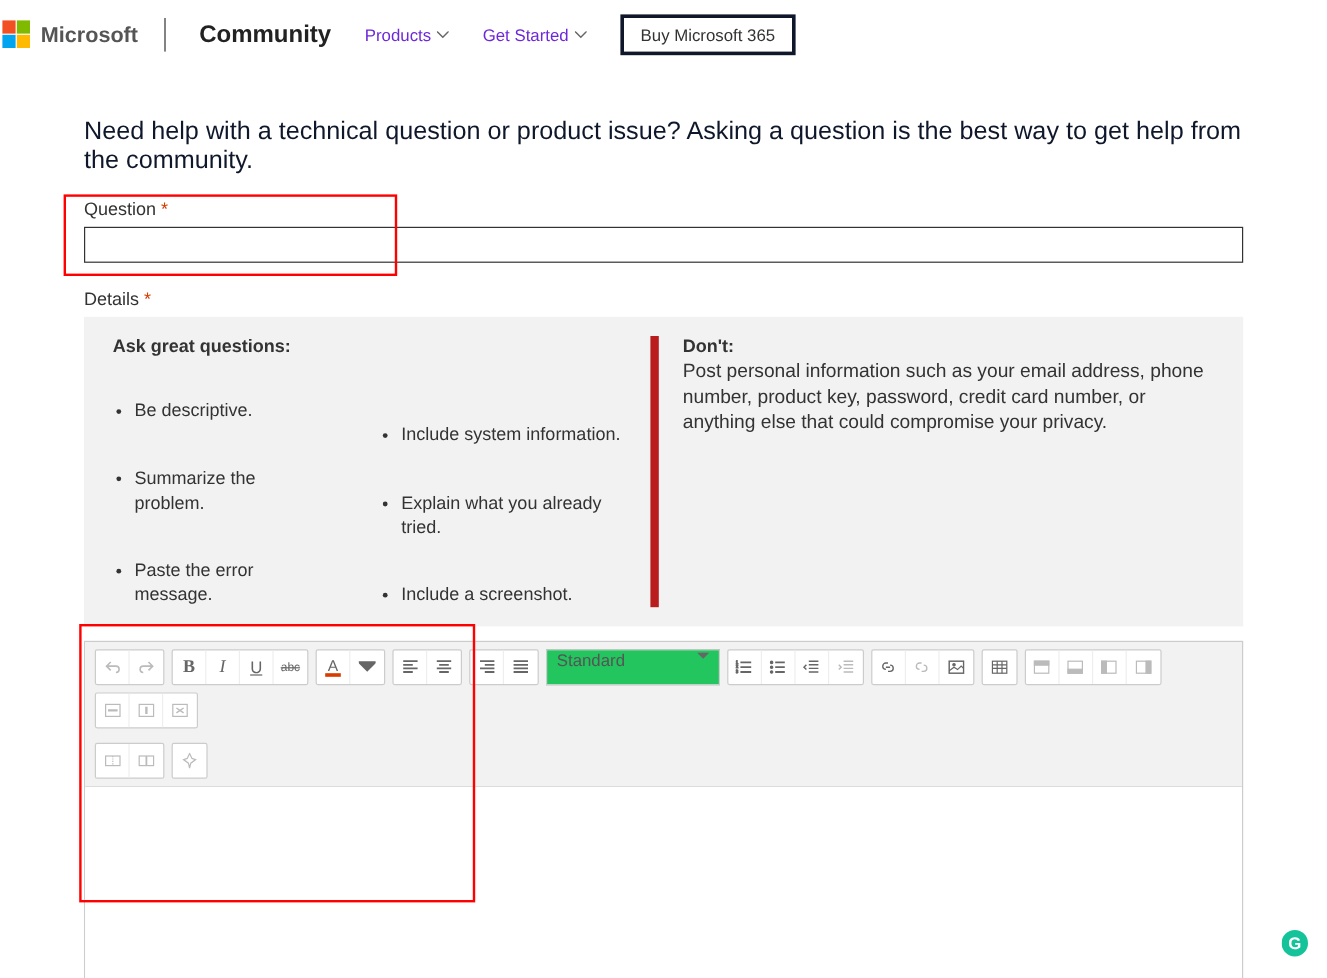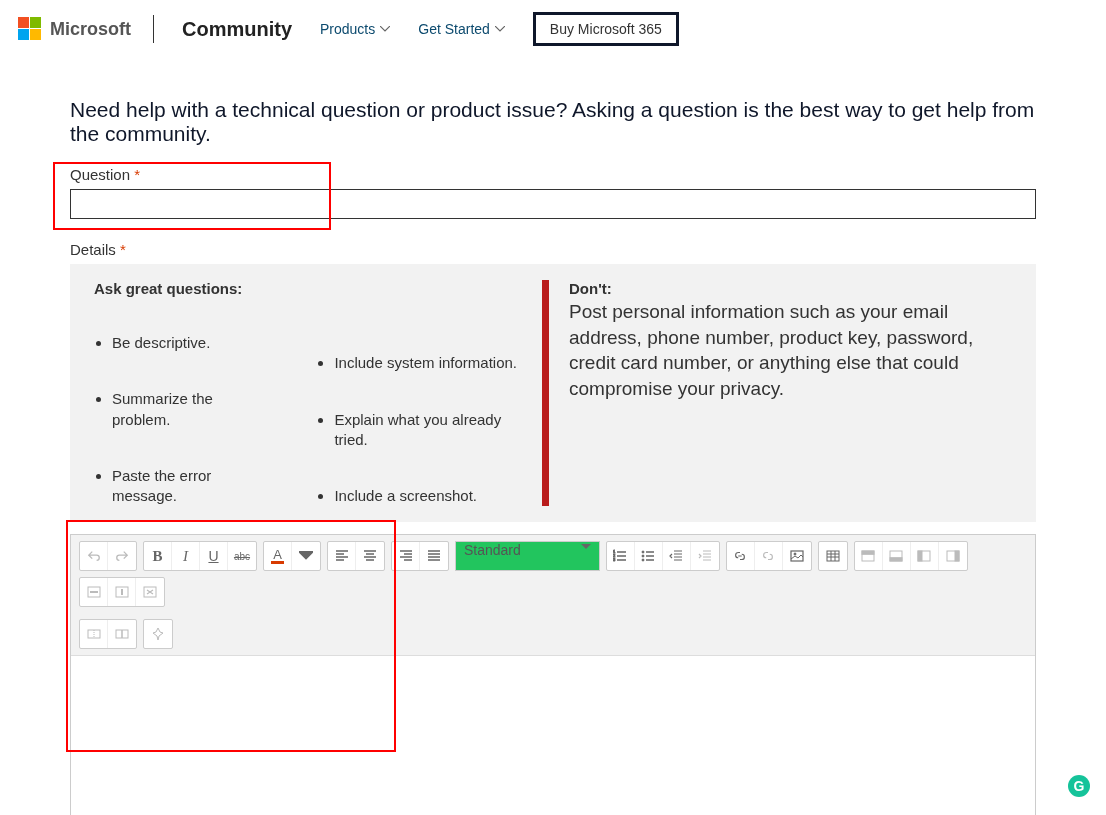--- a/index.html
+++ b/index.html
@@ -1,48 +1,48 @@
 <!DOCTYPE html>
 <html><head>
 <meta charset="utf-8">
 <style>
   * { box-sizing: border-box; margin: 0; padding: 0; }
   body { font-family: "Segoe UI", Arial, sans-serif; color: #333; background: #fff; width: 1106px; }
   
   
-  .header { display: flex; align-items: center; padding: 12px 18px; gap: 0; }
+  .header { display: flex; align-items: center; padding: 12px 2px; gap: 0; }
   .ms-logo { display: grid; grid-template-columns: 12px 12px; grid-template-rows: 12px 12px; gap: 0; margin-right: 8px; }
   .ms-logo > div { width: 11px; height: 11px; }
   .sq-r { background: #f25022; }
   .sq-g { background: #7fba00; }
   .sq-b { background: #00a4ef; }
   .sq-y { background: #ffb900; }
   .ms-text { font-size: 18px; color: #555; font-weight: 600; margin-right: 22px; }
   .vbar { width: 1px; height: 28px; background: #333; margin-right: 28px; }
   .community { font-size: 20px; font-weight: 600; color: #222; margin-right: 28px; }
-  .nav-item { font-size: 14px; color: #0c4a6e; margin-right: 28px; display: inline-flex; align-items: center; cursor: pointer; }
+  .nav-item { font-size: 14px; color: #6d28d9; margin-right: 28px; display: inline-flex; align-items: center; cursor: pointer; }
   .nav-item svg { margin-left: 5px; }
   .buy-btn { border: 3px solid #0f172a; padding: 6px 14px; font-size: 14px; color: #333; background: #fff; cursor: pointer; }
   
   
   .main { padding: 40px 70px 0 70px; }
   h1 { font-size: 34px; font-weight: 600; color: #222; margin-bottom: 16px; }
   .subtitle { font-size: 21px; color: #0f172a; margin-bottom: 20px; }
   .field-label { font-size: 15px; color: #333; margin-bottom: 6px; }
   .req { color: #d83b01; }
   .q-input { width: 100%; height: 30px; border: 1px solid #333; padding: 4px 8px; font-size: 15px; margin-bottom: 22px; }
   
   
   .hints { background: #f2f2f2; padding: 16px 24px; display: flex; gap: 0; margin-bottom: 12px; }
   .hints-left { flex: 1; display: flex; gap: 50px; padding-right: 20px; align-items: flex-end; }
   .hints-col ul { list-style: disc; padding-left: 18px; }
   .hints-col li { font-size: 15px; color: #333; line-height: 1.35; margin-top: 36px; }
   .hints-title { font-weight: 600; font-size: 15px; margin-bottom: 2px; }
   .hints-right { border-left: 7px solid #b91c1c; padding-left: 20px; width: 470px; }
-  .hints-right p { font-size: 19px; color: #333; line-height: 1.35; }
+  .hints-right p { font-size: 16px; color: #333; line-height: 1.35; }
   
   
   .editor { border: 1px solid #ccc; }
   .toolbar { background: #f2f2f2; padding: 6px 8px; display: flex; flex-wrap: wrap; gap: 6px; align-items: center; border-bottom: 1px solid #ddd; }
   .tb-group { display: flex; border: 1px solid #ccc; border-radius: 2px; background: #fff; }
   .tb-btn { width: 28px; height: 28px; display: flex; align-items: center; justify-content: center; cursor: pointer; color: #666; border-right: 1px solid #eee; font-size: 13px; }
   .tb-btn:last-child { border-right: none; }
   .tb-btn svg { width: 14px; height: 14px; fill: #666; stroke: #666; }
   .tb-btn.disabled { color: #bbb; }
   .tb-btn.disabled svg { fill: #bbb; stroke: #bbb; }

